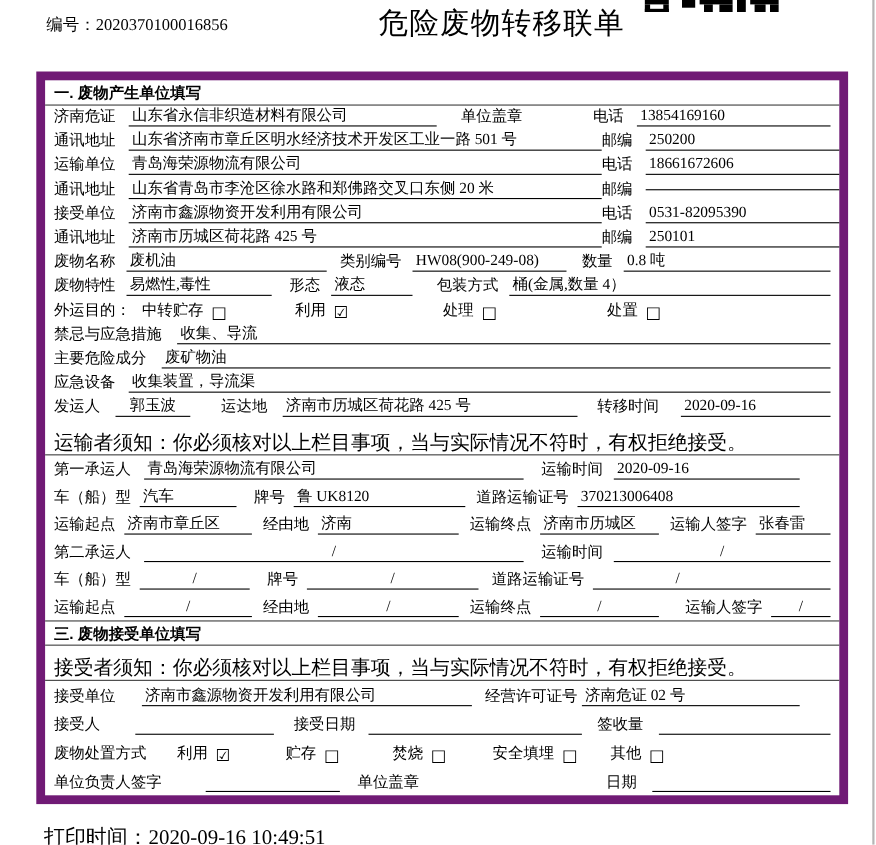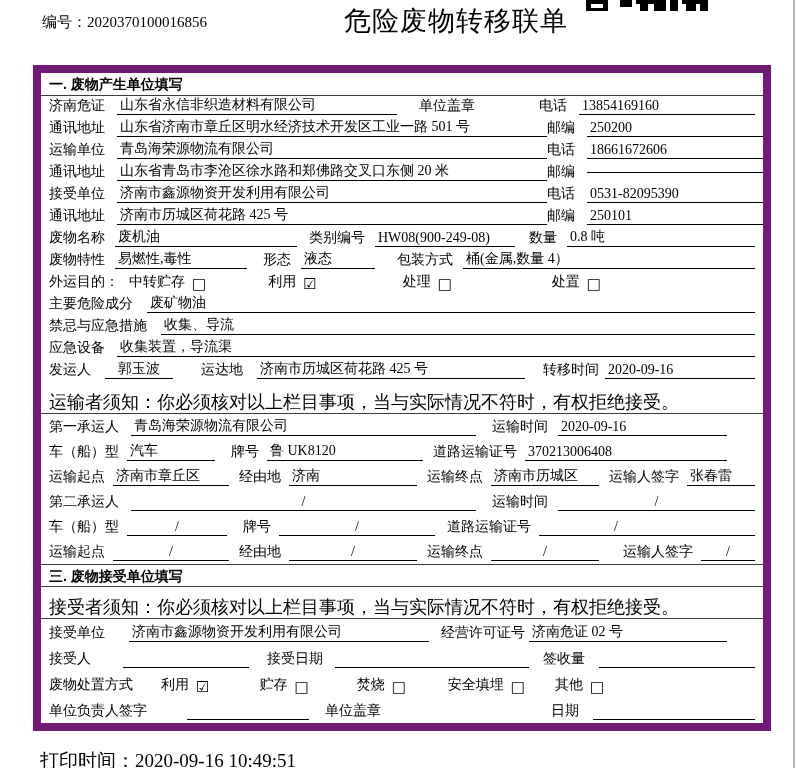--- a/index.html
+++ b/index.html
@@ -165,40 +165,40 @@
         <span class="lbl">处理</span>
         <span class="cb">□</span>
       </span>
       <span class="opt" style="margin-left:100px">
         <span class="lbl">处置</span>
         <span class="cb">□</span>
       </span>
     </div>
 
     <div class="row">
+      <span class="lbl" style="margin-right:14px">禁忌与应急措施</span>
+      <span class="val grow">收集、导流</span>
+    </div>
+
+    <div class="row">
       <span class="lbl" style="margin-right:14px">主要危险成分</span>
       <span class="val grow">废矿物油</span>
-    </div>
-
-    <div class="row">
-      <span class="lbl" style="margin-right:14px">禁忌与应急措施</span>
-      <span class="val grow">收集、导流</span>
     </div>
 
     <div class="row">
       <span class="lbl" style="margin-right:12px">应急设备</span>
       <span class="val grow">收集装置，导流渠</span>
     </div>
 
     <div class="row">
       <span class="lbl" style="margin-right:14px">发运人</span>
       <span class="val ctr" style="width:68px">郭玉波</span>
       <span class="lbl" style="margin-left:28px;margin-right:14px">运达地</span>
       <span class="val" style="width:268px">济南市历城区荷花路 425 号</span>
-      <span class="lbl" style="margin-left:18px;margin-right:6px">转移时间</span>
+      <span class="lbl" style="margin-left:18px;margin-right:20px">转移时间</span>
       <span class="val grow">2020-09-16</span>
     </div>
   </div>
 
   <div class="sec2">
 
     <div class="notice">运输者须知：你必须核对以上栏目事项，当与实际情况不符时，有权拒绝接受。</div>
 
     <div class="row">
       <span class="lbl" style="margin-right:12px">第一承运人</span>

